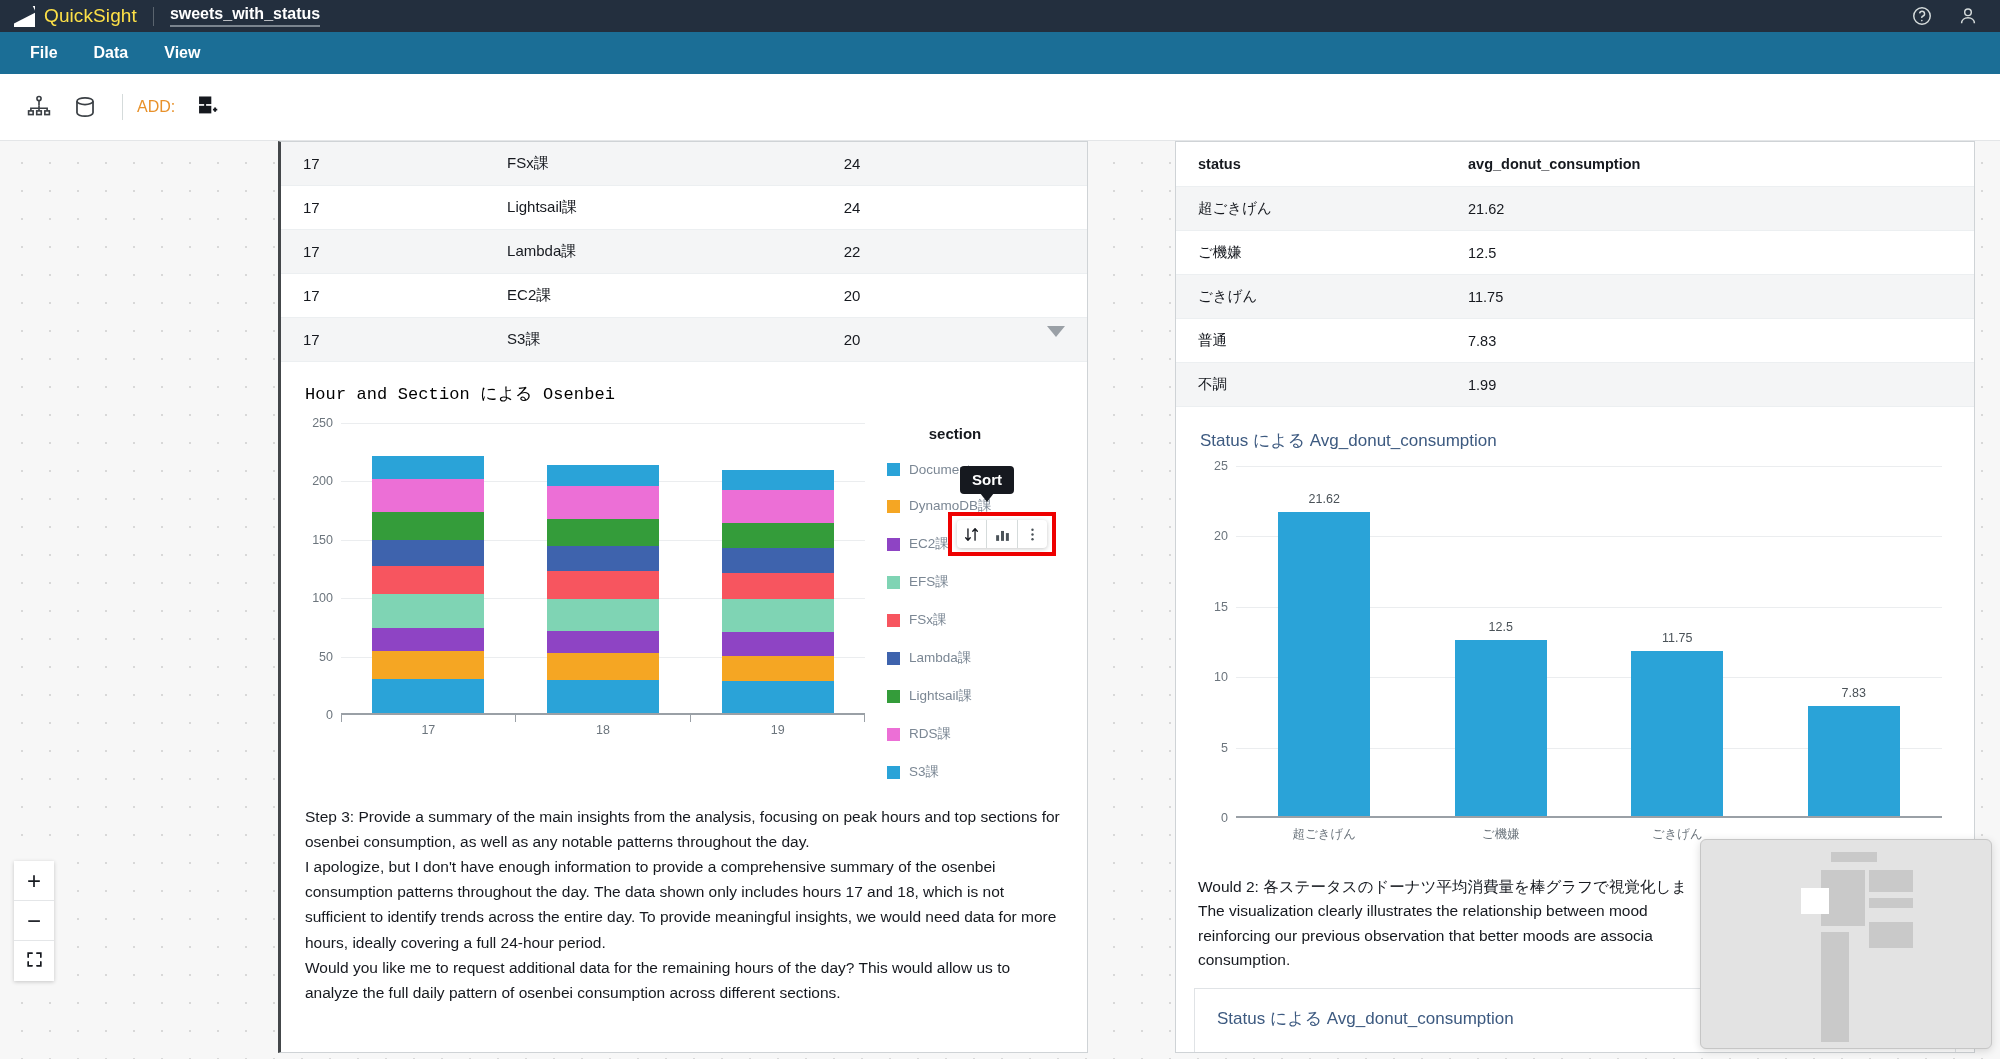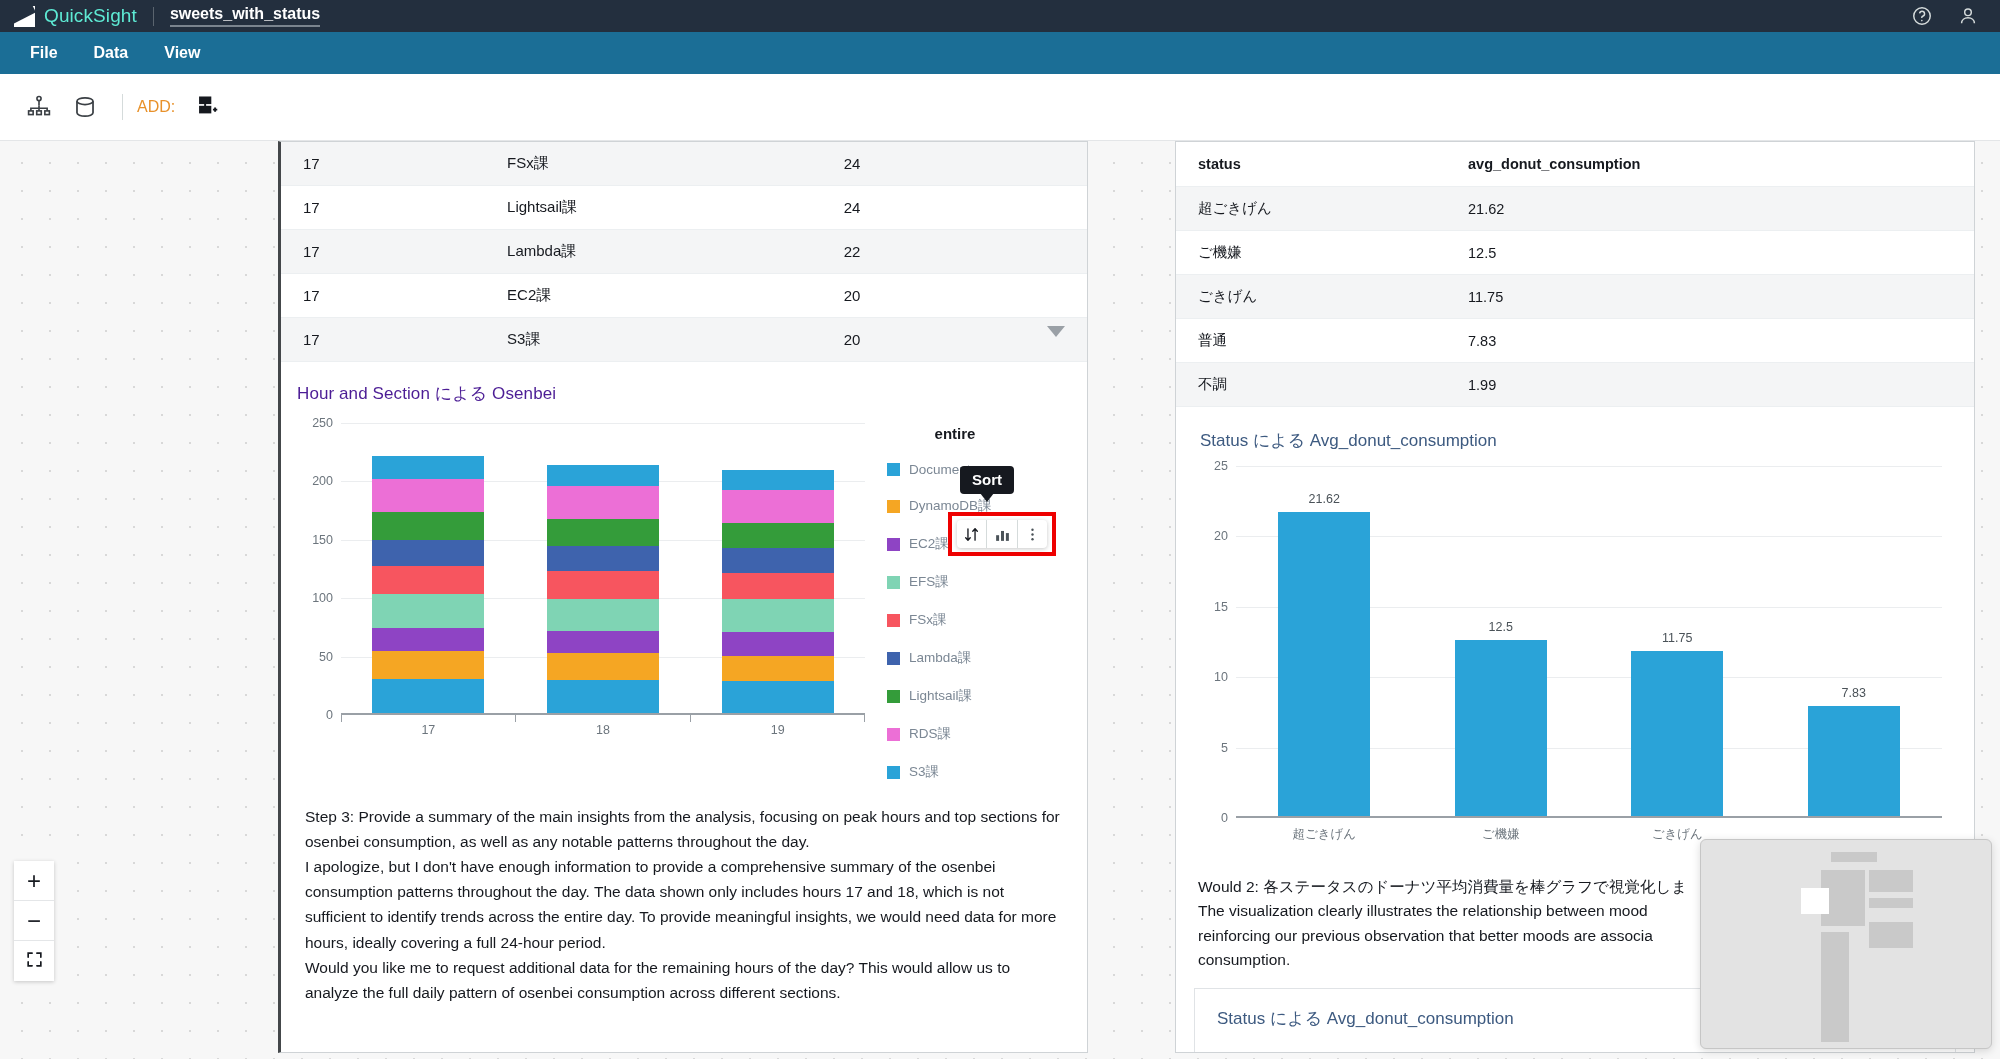--- a/index.html
+++ b/index.html
@@ -16,21 +16,21 @@
   }
   .qs-logo-mark {
     width: 21px; height: 21px; background: #ffffff; margin-right: 9px;
     position: relative; overflow: hidden; flex: none;
   }
   .qs-logo-mark::after {
     content: ""; position: absolute; left: -3px; top: 3px;
     width: 28px; height: 16px; background: #232f3e;
     transform: rotate(-27deg); transform-origin: left bottom;
   }
-  .qs-name { color: #5eead4; font-size: 19px; letter-spacing: .1px; }
+  .qs-name { color: #fde047; font-size: 19px; letter-spacing: .1px; }
   .topbar-sep { width: 1px; height: 19px; background: #5a646e; margin: 0 16px; }
   .doc-title {
     color: #fff; font-size: 16px; font-weight: bold;
     border-bottom: 2px solid #7a848e; padding-bottom: 2px; text-align: center;
   }
   .topbar-right { margin-left: auto; display: flex; align-items: center; gap: 22px; padding-right: 6px;}
   .ic-btn { width: 24px; height: 24px; color: #d5dbdb; display: flex; align-items: center; justify-content: center; }
 
   
   .menubar {
@@ -104,21 +104,21 @@
     position: absolute; left: 957px; top: 379px; width: 90px; height: 28px;
     background: #ffffff; border-radius: 4px; box-shadow: 0 1px 4px rgba(0,0,0,.22);
     display: flex; align-items: center; z-index: 36;
   }
   .icon-group > div { width: 30px; height: 28px; display: flex; align-items: center; justify-content: center; }
   .ig-sep { width: 1px !important; height: 18px; background: #d5dbdb; }
 
   
   .chart-panel { flex: none; padding: 0; position: relative; }
   .chart-title {
-    font-size: 17px; color: #4c1d95; padding: 20px 0 0 16px; letter-spacing: .1px;
+    font-size: 17px; color: #000000; padding: 20px 0 0 24px; letter-spacing: .1px; font-family: Liberation Mono, monospace;
   }
   .chart-body { display: flex; padding: 18px 14px 0 14px; }
 
   .plot-wrap { flex: none; width: 580px; position: relative; height: 310px; }
   .y-labels { position: absolute; left: 0; top: 0; width: 38px; height: 292px; }
   .y-lab { position: absolute; right: 0; font-size: 12.5px; color: #6c757d; transform: translateY(-50%); }
   .plot {
     position: absolute; left: 46px; right: 10px; top: 0; height: 292px;
   }
   .gridline { position: absolute; left: 0; right: 0; height: 1px; background: #ebedef; }
@@ -364,21 +364,21 @@
           </div>
 
           <div class="x-labels">
             <div class="x-lab">17</div>
             <div class="x-lab">18</div>
             <div class="x-lab">19</div>
           </div>
         </div>
 
         <div class="legend">
-          <div class="legend-title">entire</div>
+          <div class="legend-title">section</div>
           <div id="legend-rows">
               <div class="legend-row">
                 <span class="legend-swatch" style="background: rgb(42, 163, 216);"></span>
                 <span class="legend-label">Document...</span>
               </div>
               <div class="legend-row">
                 <span class="legend-swatch" style="background: rgb(245, 166, 35);"></span>
                 <span class="legend-label">DynamoDB課</span>
               </div>
               <div class="legend-row">

